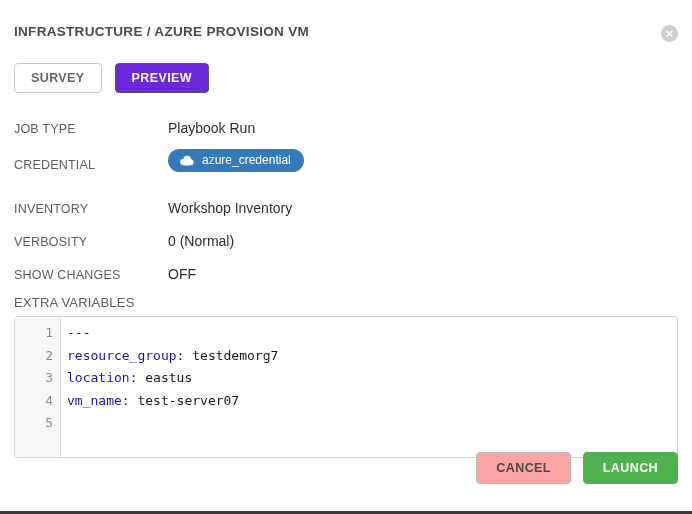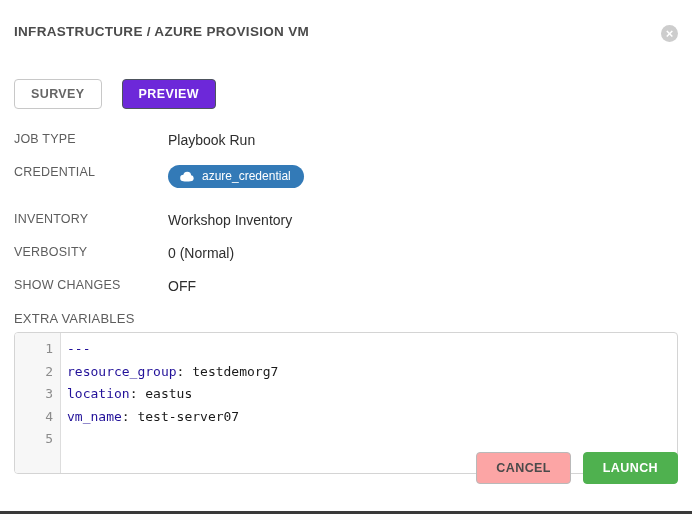--- a/index.html
+++ b/index.html
@@ -31,35 +31,35 @@
     background: #cdcdcd;
     color: #ffffff;
     display: flex; align-items: center; justify-content: center;
     font-size: 13px; font-weight: bold; line-height: 1;
     cursor: pointer;
     margin-top: 1px;
     user-select: none;
   }
 
   
-  .tabs { margin-top: 37px; display: flex; gap: 20px; }
+  .tabs { margin-top: 21px; display: flex; gap: 13px; }
   .tab {
     padding: 7px 16px;
     border-radius: 4px;
     font-size: 12.5px;
     font-weight: 600;
     letter-spacing: .4px;
     cursor: pointer;
   }
   .tab--inactive { background: #ffffff; border: 1px solid #c8c8c8; color: #666666; }
   .tab--active   { background: #6d28d9; border: 1px solid #4d545d; color: #ffffff; }
 
   
   .details { margin-top: 23px; }
-  .detail-row { display: flex; align-items: flex-start; min-height: 20px; margin-bottom: 13px; }
+  .detail-row { display: flex; align-items: flex-end; min-height: 20px; margin-bottom: 13px; }
   .detail-row--credential { margin-bottom: 24px; }
   .detail-label {
     width: 154px;
     flex: 0 0 154px;
     font-size: 12.5px;
     color: #5d5d5d;
     letter-spacing: .2px;
   }
   .detail-value { font-size: 14px; color: #2e2e2e; }
 

